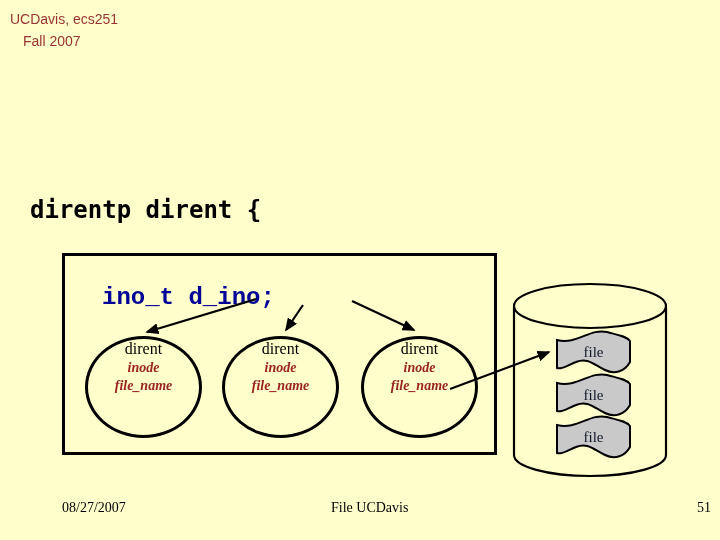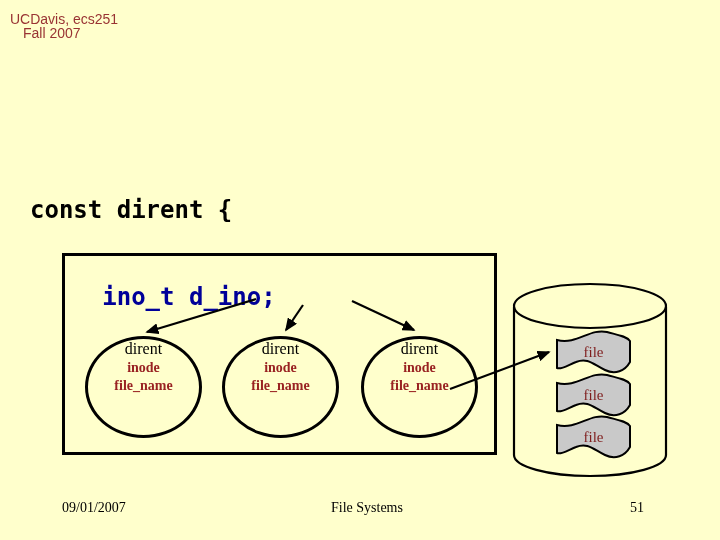--- a/index.html
+++ b/index.html
@@ -11,33 +11,33 @@
     font-family:"Liberation Serif",serif;
     color:#000;
   }
   
   .course-header{
     position:absolute;left:10px;top:12px;
     font-family:"Liberation Sans",sans-serif;
     font-size:14px;line-height:14px;
     color:var(--header-text,#993333);
   }
-  .course-header .term{margin-left:13px;}
+  .course-header .term{margin-left:13px;margin-top:8px;}
 
   
   .code-block{
     position:absolute;left:30px;top:51px;
     font-family:"DejaVu Sans Mono",monospace;
     font-weight:bold;
     font-size:24px;line-height:29px;
     white-space:pre;
     color:var(--code-text,#000000);
   }
   .code-line{min-height:29px;}
-  .code-line.member{color:var(--code-member,#000099);}
+  .code-line.member{color:var(--code-member,#000099);font-family:Liberation Mono, monospace;}
 
   
   .diagram-panel{
     position:absolute;left:62px;top:253px;
     width:429px;height:196px;
     border:3px solid var(--diagram-stroke,#000);
     background:transparent;
   }
   .directory-node{
     position:absolute;left:244px;top:263px;
@@ -55,51 +55,52 @@
     display:flex;flex-direction:column;align-items:center;justify-content:flex-start;
     text-align:center;
   }
   .dirent-node.c1{left:85px;top:336px;}
   .dirent-node.c2{left:222px;top:336px;}
   .dirent-node.c3{left:361px;top:336px;}
   .dirent-name{font-size:16px;line-height:20px;color:#000;}
   .dirent-red{
     font-size:14px;line-height:18px;font-weight:bold;
     color:var(--diagram-red,#992222);
+    font-style:italic;
   }
 
   
   .graphics{position:absolute;left:0;top:0;pointer-events:none;}
 
   .file-label{
     position:absolute;left:557px;width:73px;
-    text-align:center;font-size:15px;line-height:16px;color:#7f1d1d;
+    text-align:center;font-size:15px;line-height:16px;color:#0f172a;
   }
   .file-label.f1{top:344px;}
   .file-label.f2{top:387px;}
   .file-label.f3{top:429px;}
 
   
   .footer-date{position:absolute;left:62px;top:500px;font-size:14px;}
   .footer-title{position:absolute;left:331px;top:500px;font-size:14px;}
-  .footer-page{position:absolute;left:630px;top:500px;font-size:14px;}
+  .footer-page{position:absolute;left:697px;top:500px;font-size:14px;}
 </style>
 </head>
 <body>
 
 <div class="slide">
 
   <div class="course-header">
     <div>UCDavis, ecs251</div>
     <div class="term">Fall 2007</div>
   </div>
 
   <div class="code-block">
     <div class="code-line"></div>
-    <div class="code-line">const dirent {</div>
+    <div class="code-line">direntp dirent {</div>
     <div class="code-line member">     ino_t d_ino;</div>
     
     
   </div>
 
   <div class="diagram-panel"></div>
 
 
   <div class="dirent-node c1">
     <div class="dirent-name">dirent</div>
@@ -141,17 +142,17 @@
       <path d="M557,340 C577,345 590,328 607,332 C618,335 626,336 630,341 L630,362 C625,371 615,375 605,370 C594,365 588,357 576,362 C568,365 561,370 557,368 Z"></path>
       <path transform="translate(0,43)" d="M557,340 C577,345 590,328 607,332 C618,335 626,336 630,341 L630,362 C625,371 615,375 605,370 C594,365 588,357 576,362 C568,365 561,370 557,368 Z"></path>
       <path transform="translate(0,85)" d="M557,340 C577,345 590,328 607,332 C618,335 626,336 630,341 L630,362 C625,371 615,375 605,370 C594,365 588,357 576,362 C568,365 561,370 557,368 Z"></path>
     </g>
   </svg>
 
   <div class="file-label f1">file</div>
   <div class="file-label f2">file</div>
   <div class="file-label f3">file</div>
 
-  <div class="footer-date">09/01/2007</div>
-  <div class="footer-title">File Systems</div>
+  <div class="footer-date">08/27/2007</div>
+  <div class="footer-title">File UCDavis</div>
   <div class="footer-page">51</div>
 
 </div>
 
 </body></html>

